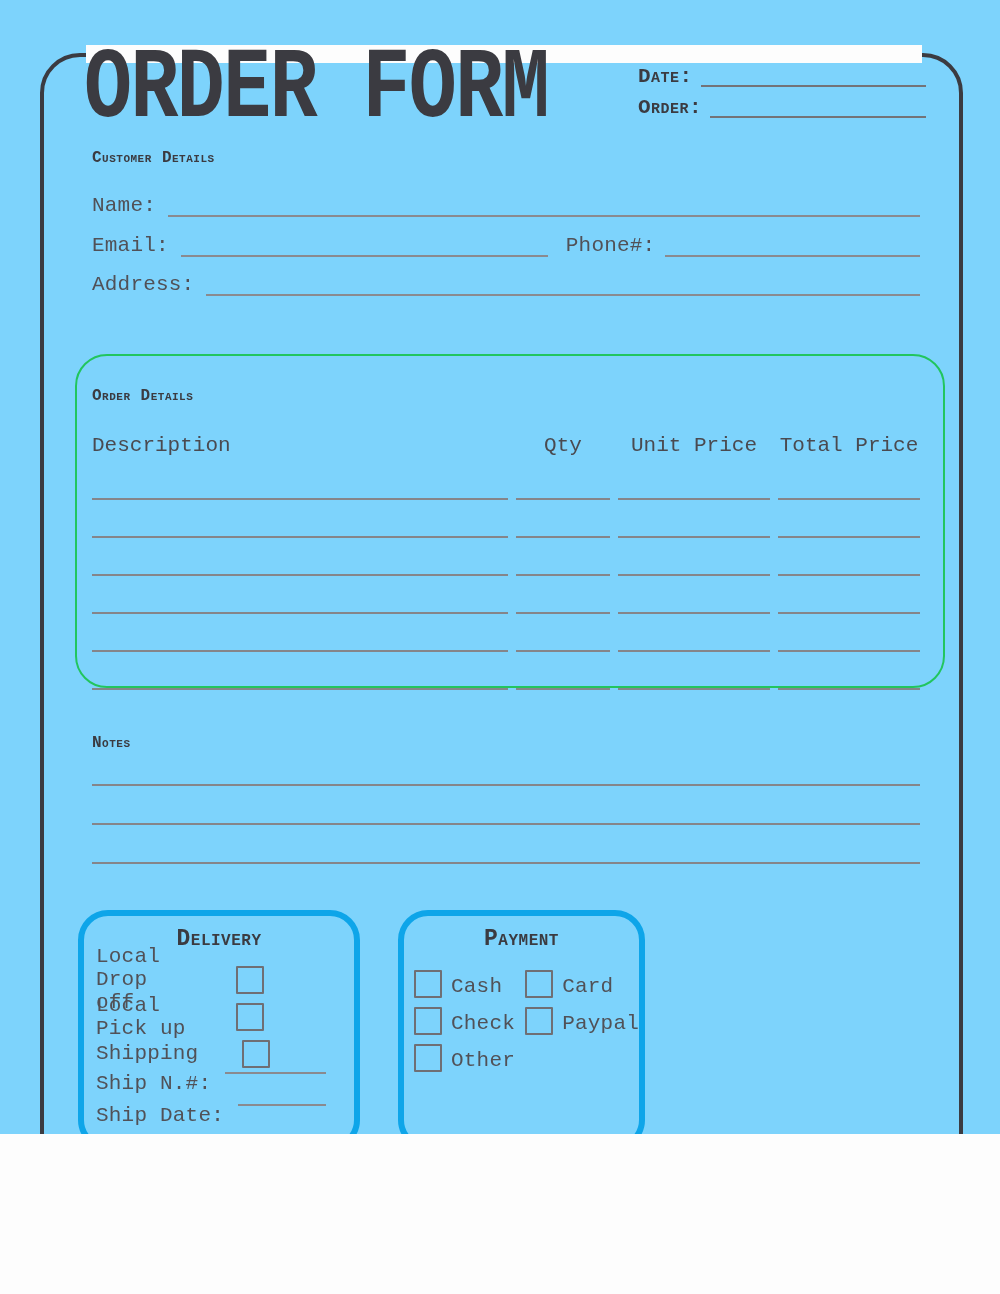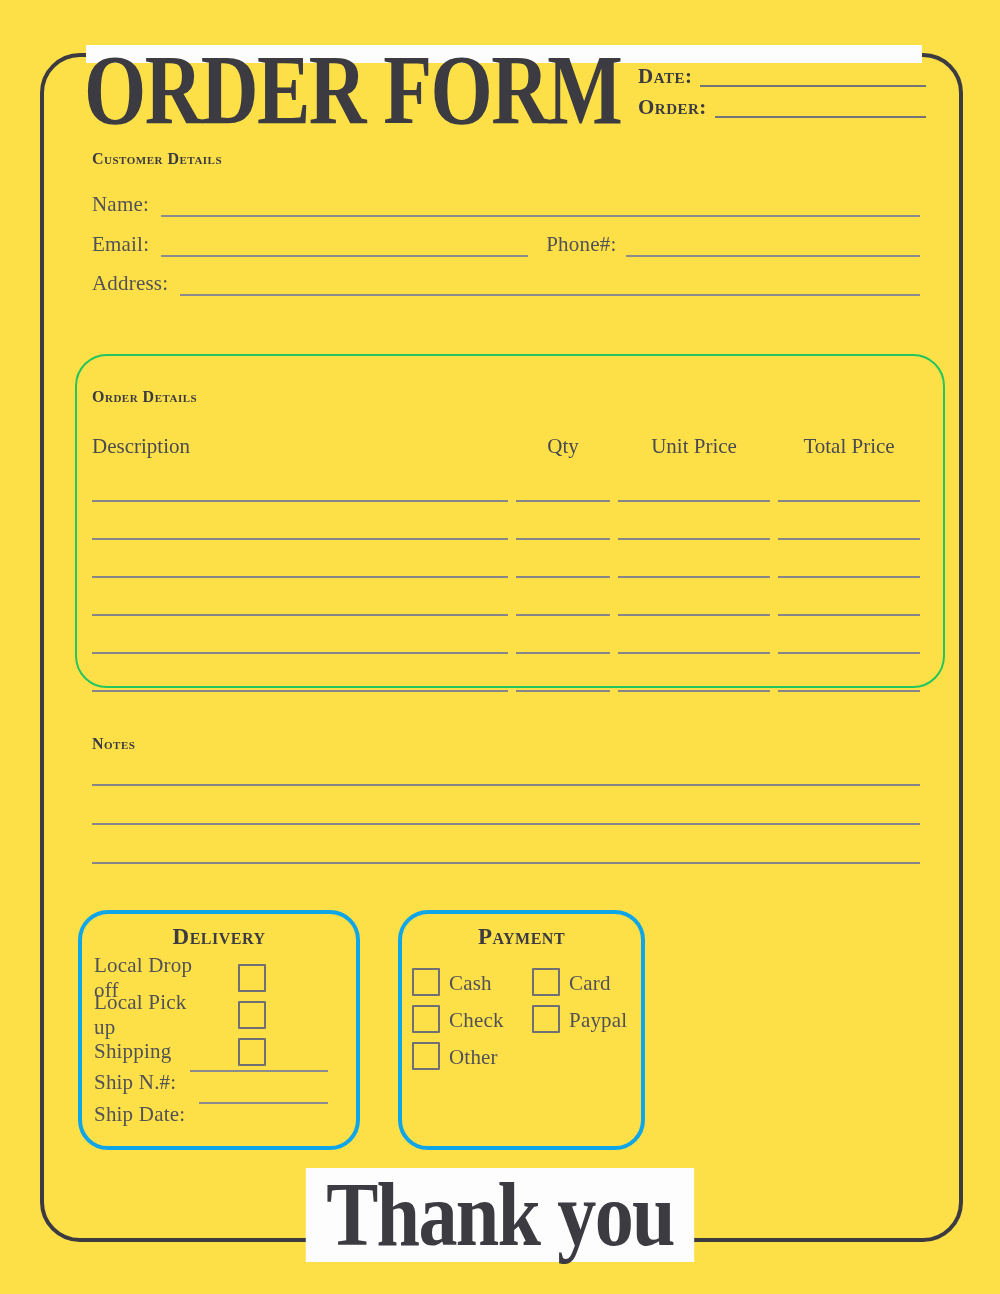--- a/index.html
+++ b/index.html
@@ -1,19 +1,19 @@
 <!DOCTYPE html>
 <html><head>
 <meta charset="utf-8">
 <style>
   * { margin:0; padding:0; box-sizing:border-box; }
   html,body { background:#fdfdfd; }
   .page {
-    position:relative; width:1000px; height:1294px; background:#fde047;
-    font-family:Liberation Serif, serif; color:#3b3b41; overflow:hidden;
+    position:relative; width:1000px; height:1134px; background:#7dd3fc;
+    font-family:Liberation Mono, monospace; color:#3b3b41; overflow:hidden;
   }
   
   .frame {
     position:absolute; left:40px; top:53px; width:923px; height:1189px;
     border:4px solid #3b3b41; border-radius:40px;
   }
   .top-mask { position:absolute; left:86px; top:45px; width:836px; height:18px; background:#fdfdfd; }
 
   .title {
     position:absolute; left:84px; top:40px; font-size:100px; font-weight:700;
@@ -47,21 +47,21 @@
   .ogrid { display:grid; grid-template-columns:416px 94px 152px 142px; column-gap:8px; }
   .ohead { margin-top:28px; font-size:21px; color:#4a4a50; }
   .ohead .c { text-align:center; }
   .orows { margin-top:5px; }
   .orow .ocell { height:38px; border-bottom:2px solid #85858a; }
 
   .notes { position:absolute; left:92px; top:735px; width:828px; }
   .nline { height:39px; border-bottom:2px solid #85858a; }
   .nline.first { height:33px; }
 
-  .bbox { position:absolute; top:910px; height:240px; border:4px solid #0ea5e9; border-radius:30px; }
+  .bbox { position:absolute; top:910px; height:240px; border:6px solid #0ea5e9; border-radius:30px; }
   .bbox-title { text-align:center; margin-top:10px; font-size:23px; }
   .cbx {
     width:28px; height:28px; border:2px solid #6f6f74; border-radius:1px;
     background:transparent; flex:0 0 28px;
   }
 
   .delivery { left:78px; width:282px; }
   .d-items { margin-top:9px; }
   .d-item { display:flex; align-items:center; height:37px; padding-left:12px; padding-right:90px;gap:44px; }
   .d-item .blabel { flex:1; }

